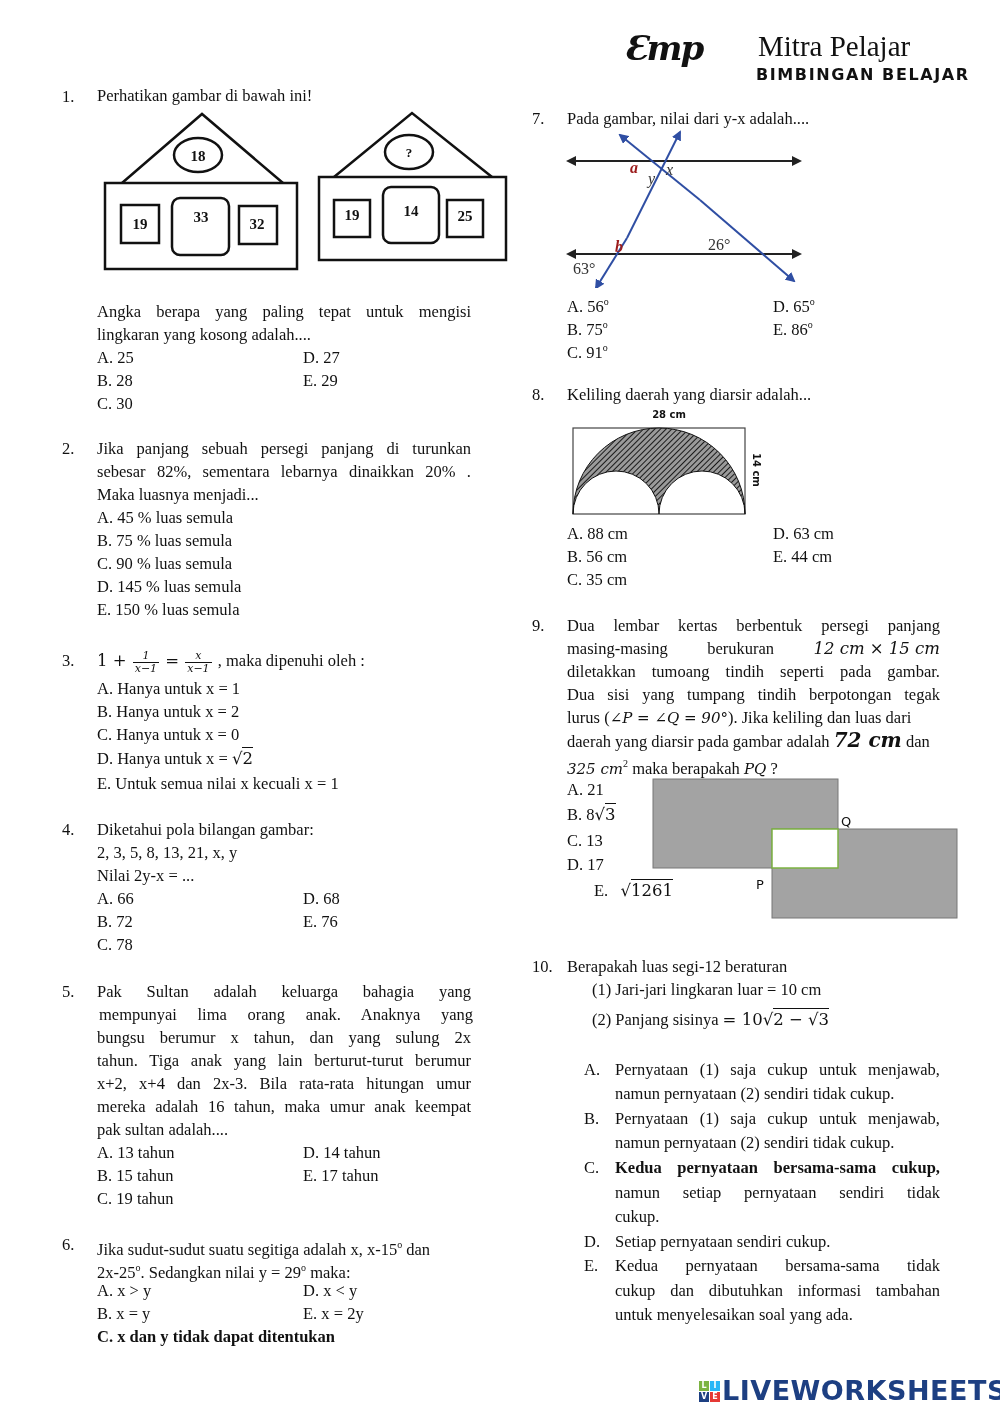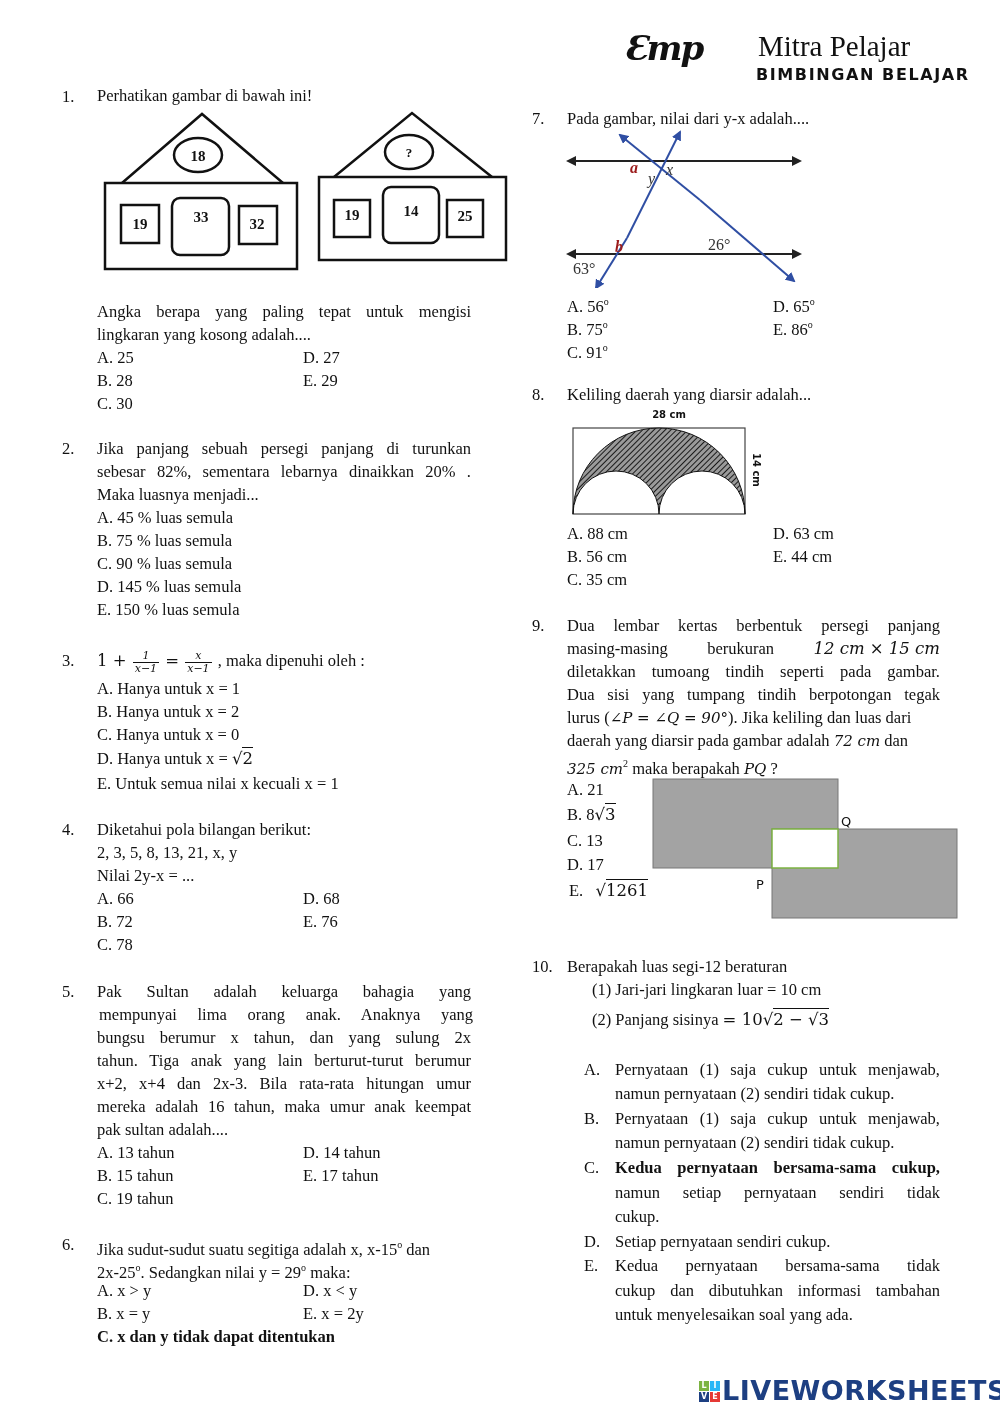--- a/index.html
+++ b/index.html
@@ -99,21 +99,21 @@
   <div class="line" style="left:97px;top:700px;">B. Hanya untuk x = 2</div>
   <div class="line" style="left:97px;top:723px;">C. Hanya untuk x = 0</div>
   <div class="line" style="left:97px;top:747px;">
     <span>D. Hanya untuk x = </span><span class="mathn">√</span><span class="mathn sqrt">2</span>
   </div>
   <div class="line" style="left:97px;top:772px;">E. Untuk semua nilai x kecuali x = 1</div>
 </div>
 
 <div>
   <span class="num" style="left:62px;top:820px;">4.</span>
-  <div class="line" style="left:97px;top:818px;">Diketahui pola bilangan berikut:</div>
+  <div class="line" style="left:97px;top:818px;">Diketahui pola bilangan gambar:</div>
   <div class="line" style="left:97px;top:841px;">2, 3, 5, 8, 13, 21, x, y</div>
   <div class="line" style="left:97px;top:864px;">Nilai 2y-x = ...</div>
   <div class="line" style="left:97px;top:887px;">A. 66</div>
   <div class="line" style="left:97px;top:910px;">B. 72</div>
   <div class="line" style="left:97px;top:933px;">C. 78</div>
   <div class="line" style="left:303px;top:887px;">D. 68</div>
   <div class="line" style="left:303px;top:910px;">E. 76</div>
 </div>
 
 <div>
@@ -218,39 +218,39 @@
     <span>masing-masing</span>
       <span>berukuran</span>
       <span class="math">12 cm × 15 cm</span>
   </div>
   <div class="line just" style="left:567px;top:660px;width:373px;">diletakkan tumoang tindih seperti pada gambar.</div>
   <div class="line just" style="left:567px;top:683px;width:373px;">Dua sisi yang tumpang tindih berpotongan tegak</div>
   <div class="line" style="left:567px;top:706px;">
     <span>lurus (</span><span class="math" style="font-size:15px;">∠P = ∠Q = 90°</span><span>). Jika keliling dan luas dari</span>
   </div>
   <div class="line" style="left:567px;top:729px;">
-    <span>daerah yang diarsir pada gambar adalah </span><span class="math" style="font-size:15px;">72 cm</span><span> dan</span>
+    <span>daerah yang diarsir pada gambar adalah </span><span class="math" style="font-size:20px;font-weight:bold;">72 cm</span><span> dan</span>
   </div>
   <div class="line" style="left:567px;top:752px;">
     <span class="math" style="font-size:15px;">325 cm</span><span class="sup">2</span><span> maka berapakah </span><span class="math" style="font-size:15px;">PQ</span><span> ?</span>
   </div>
 
   <svg class="abs" style="left:650px;top:778px;" width="310" height="145">
     <rect x="3" y="1" width="185" height="89" fill="#a3a3a3" stroke="#777" stroke-width="1"></rect>
     <rect x="122" y="51" width="185" height="89" fill="#a3a3a3" stroke="#777" stroke-width="1"></rect>
     <rect x="122" y="51" width="66" height="39" fill="#ffffff" stroke="#7cb342" stroke-width="1.5"></rect>
     <text x="191" y="48" font-family="DejaVu Sans, sans-serif" font-size="13" fill="#111">Q</text>
     <text x="106" y="111" font-family="DejaVu Sans, sans-serif" font-size="13" fill="#111">P</text>
   </svg>
 
   <div class="line" style="left:567px;top:778px;">A. 21</div>
   <div class="line" style="left:567px;top:803px;"><span>B. 8</span><span class="mathn">√</span><span class="mathn sqrt">3</span></div>
   <div class="line" style="left:567px;top:829px;">C. 13</div>
   <div class="line" style="left:567px;top:853px;">D. 17</div>
-  <div class="line" style="left:569px;top:879px;"><span>E.</span>&nbsp;&nbsp;&nbsp;<span class="mathn">√</span><span class="mathn sqrt">1261</span></div>
+  <div class="line" style="left:594px;top:879px;"><span>E.</span>&nbsp;&nbsp;&nbsp;<span class="mathn">√</span><span class="mathn sqrt">1261</span></div>
 </div>
 
 <div>
   <span class="num" style="left:532px;top:957px;">10.</span>
   <div class="line" style="left:567px;top:955px;">Berapakah luas segi-12 beraturan</div>
   <div class="line" style="left:592px;top:978px;">(1)  Jari-jari lingkaran luar = 10 cm</div>
   <div class="line" style="left:592px;top:1008px;">
     <span>(2)  Panjang sisinya </span><span class="mathn">= 10</span><span class="mathn">√</span><span class="mathn sqrt"><span>2 − </span><span class="mathn">√</span><span class="sqrt">3</span></span>
   </div>
 

